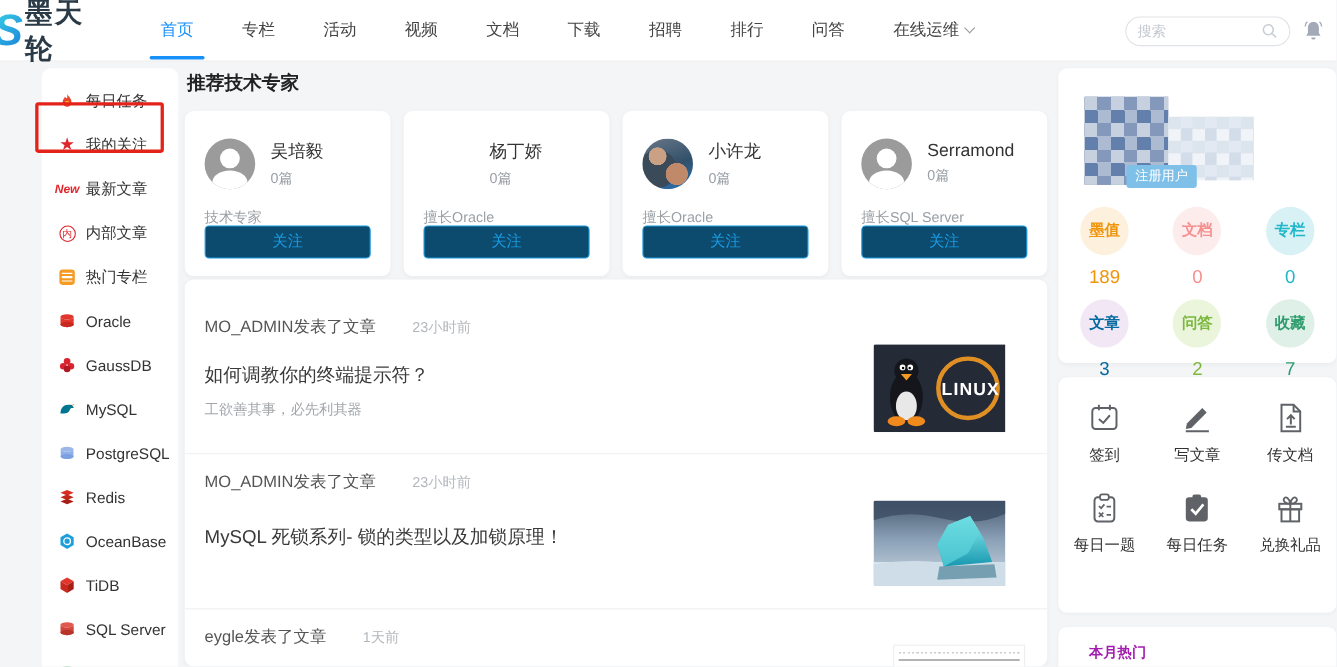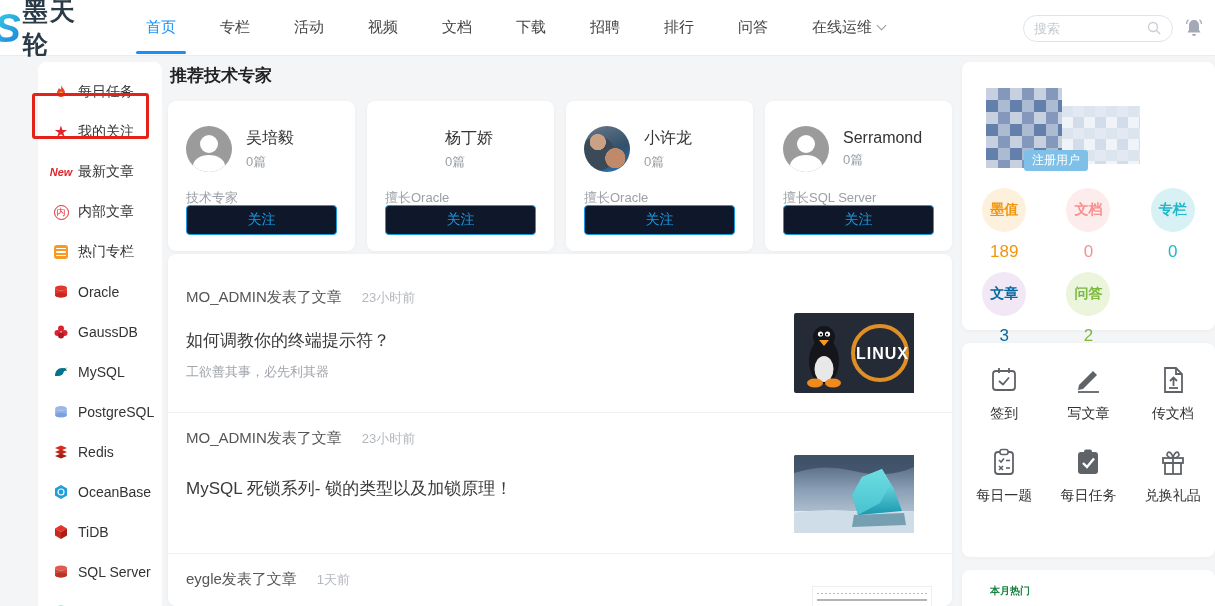--- a/index.html
+++ b/index.html
@@ -94,31 +94,31 @@
       radial-gradient(circle at 68% 70%, #c08a6a 0 22%, transparent 23%),
       radial-gradient(circle at 30% 35%, #caa184 0 18%, transparent 19%),
       radial-gradient(circle at 30% 60%, #3a4a58 0 40%, transparent 41%),
       linear-gradient(160deg,#6a7888 0%, #31506a 55%, #2b74b8 100%);
   }
   .expert-name { font-size:16px; color:#333; }
   .expert-count { font-size:13px; color:#9aa0a6; margin-top:4px; }
   .expert-tag { font-size:13px; color:#9aa0a6; margin-top:16px; height:16px; }
   .follow-btn {
     position:absolute; left:18px; right:18px; bottom:16px; height:30px;
-    border:1px solid #1b9ae0; color:#1b9ae0; background:#0f172a; border-radius:4px;
+    border:1px solid #1b9ae0; color:#1b9ae0; background:#0c4a6e; border-radius:4px;
     font-size:14px; cursor:pointer; font-family:Liberation Sans, sans-serif;
   }
   
   .feed {
     position:absolute; left:0; top:192px; width:784px; height:352px;
     background:#fff; border-radius:8px; box-shadow:0 1px 4px rgba(0,0,0,0.04);
   }
   .feed-item { position:relative; padding:0 18px; }
   .feed-item + .feed-item { border-top:1px solid #f0f0f0; }
-  .feed-meta { display:flex; align-items:baseline; gap:20px; }
+  .feed-meta { display:flex; align-items:baseline; gap:33px; }
   .feed-author { font-size:15px; color:#555; }
   .feed-time { font-size:13px; color:#b4b8bd; }
   .feed-title { font-size:17px; color:#3a3a3a; margin-top:0; cursor:pointer; }
   .feed-sub { font-size:13px; color:#a2a6ab; margin-top:11px; }
   .thumb { position:absolute; right:20px; width:138px; border-radius:2px; overflow:hidden; }
   .thumb-doc {
     position:absolute; right:20px; width:120px; height:60px; background:#fff;
     border:1px solid #eee; overflow:hidden;
   }
   .thumb-doc::before {
@@ -164,21 +164,21 @@
   .c-doc   { color:#f78f8f; } .b-doc   { background:#fdecec; }
   .c-col   { color:#1fb6c9; } .b-col   { background:#d8f1f4; }
   .c-art   { color:#0369a1; } .b-art   { background:#f2e7f5; }
   .c-qa    { color:#7cb83e; } .b-qa    { background:#eaf5dc; }
   .c-fav   { color:#2f9c6e; } .b-fav   { background:#def0e7; }
   .actions-card { margin-top:13px; height:214px; padding-top:22px; }
   .actions { display:grid; grid-template-columns:repeat(3,1fr); row-gap:24px; }
   .action { display:flex; flex-direction:column; align-items:center; cursor:pointer; }
   .action-label { font-size:14px; color:#333; margin-top:10px; white-space:nowrap; }
   .hot-card { margin-top:13px; height:60px; padding:14px 0 0 28px; }
-  .hot-title { font-size:10px; font-weight:bold; color:#15803d; }
+  .hot-title { font-size:13px; font-weight:bold; color:#a21caf; }
   svg { display:block; }
 </style>
 </head>
 <body>
 
 <div class="navbar">
   <div class="logo">
     <span class="logo-glyph">S</span>
     <span class="logo-text">墨天轮</span>
   </div>
@@ -485,20 +485,24 @@
         <div class="stat-num c-col">0</div>
       </div>
       <div class="stat">
         <div class="stat-circle b-art c-art">文章</div>
         <div class="stat-num c-art">3</div>
       </div>
       <div class="stat">
         <div class="stat-circle b-qa c-qa">问答</div>
         <div class="stat-num c-qa">2</div>
       </div>
+      <div class="stat">
+        <div class="stat-circle b-fav c-fav">收藏</div>
+        <div class="stat-num c-fav">7</div>
+      </div>
     </div>
   </div>
 
   <div class="rcard actions-card">
     <div class="actions">
       <div class="action">
         <svg width="30" height="30" viewBox="0 0 30 30">
           <rect x="4" y="6" width="22" height="19" rx="3" fill="none" stroke="#5f6368" stroke-width="1.8"></rect>
           <line x1="10" y1="3" x2="10" y2="8" stroke="#5f6368" stroke-width="1.8"></line>
           <line x1="20" y1="3" x2="20" y2="8" stroke="#5f6368" stroke-width="1.8"></line>

